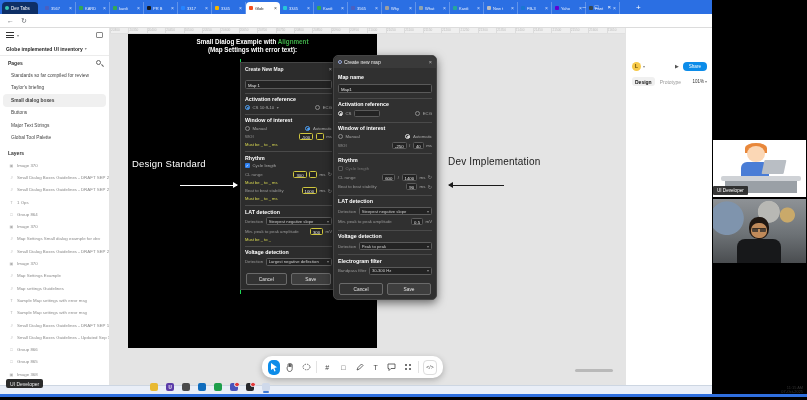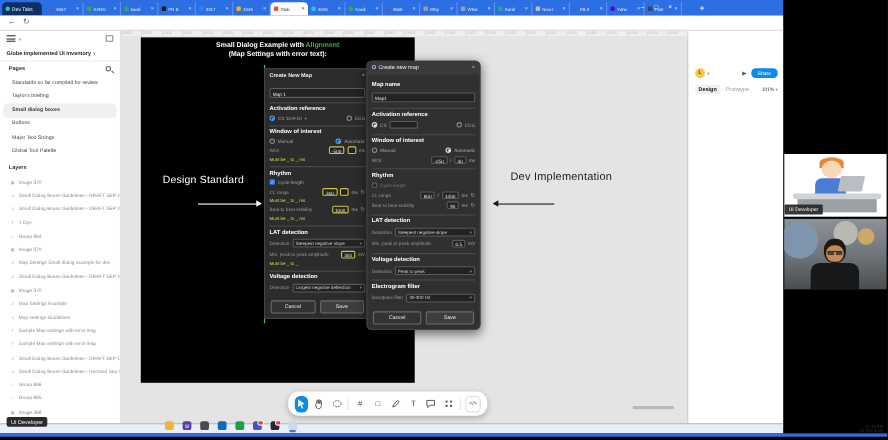--- a/index.html
+++ b/index.html
@@ -59,21 +59,21 @@
   .sharebtn{background:#0c8ce9;color:#fff;font-size:4.6px;border-radius:4px;padding:2px 6px;}
   .rrow{left:631px;width:75px;display:flex;align-items:center;justify-content:space-between;font-size:5px;color:#333;}
 
   
   .canvas{left:110px;top:28px;width:515px;height:357px;background:#e4e4e4;overflow:hidden;}
   .ruler{left:0;top:0;width:515px;height:6px;display:flex;background:#efefef;border-bottom:1px solid #e0e0e0;}
   .rtick{width:18.4px;font-size:3.2px;color:#bdbdbd;border-left:1px solid #dcdcdc;overflow:hidden;flex:0 0 auto;}
   .frameB{left:18px;top:6px;width:249px;height:314px;background:#000;}
   .ctitle{width:249px;text-align:center;color:#fff;font-weight:bold;font-size:6.3px;}
   .hl{color:#3fae49;}
-  .biglab{color:#fff;font-size:9.5px;letter-spacing:.2px;margin-left:16px;}
+  .biglab{color:#fff;font-size:9.5px;letter-spacing:.2px;}
   .arrow{height:1.4px;background:#fff;position:absolute;}
   .arrow.right::after{content:'';position:absolute;right:-1px;top:-2.6px;border-left:5px solid #fff;
       border-top:3.3px solid transparent;border-bottom:3.3px solid transparent;}
   .arrow.dark{background:#1a1a1a;}
   .arrow.left::after{content:'';position:absolute;left:-1px;top:-2.6px;border-right:5px solid #1a1a1a;
       border-top:3.3px solid transparent;border-bottom:3.3px solid transparent;}
   .guide{width:1px;background:#1fd655;}
 
   
   .dlg{background:#2c2c2c;border:1px solid #454545;color:#ddd;display:flex;flex-direction:column;}

